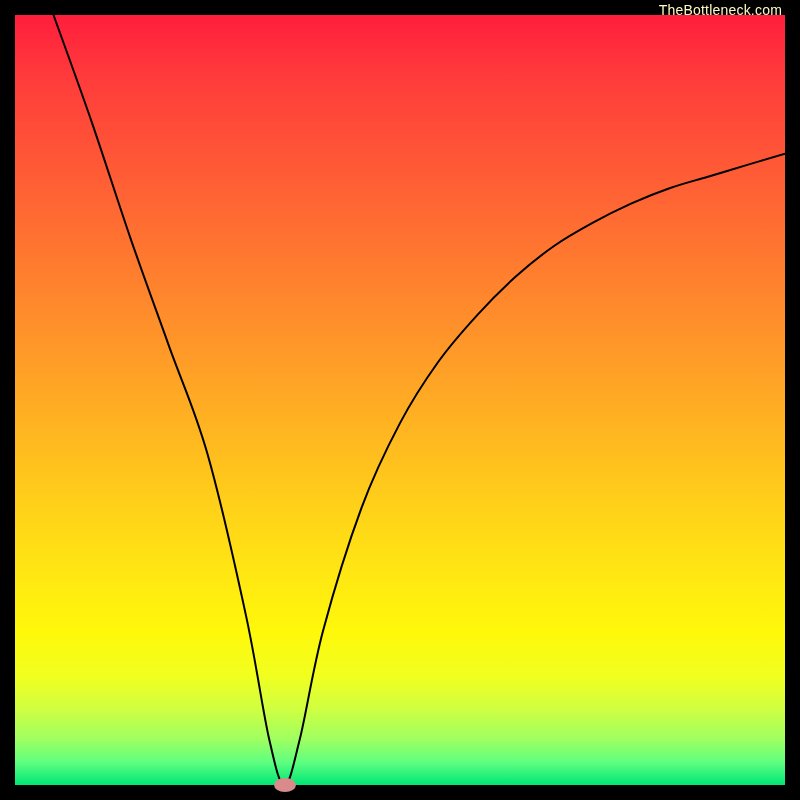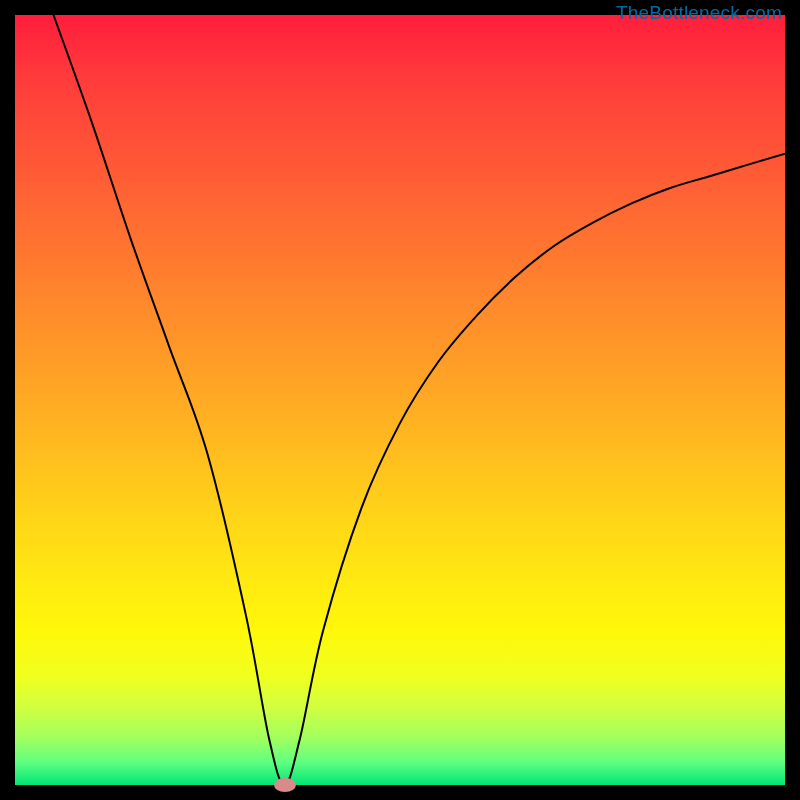--- a/index.html
+++ b/index.html
@@ -30,23 +30,23 @@
         #d0ff40 90%,
         #a0ff60 94%,
         #60ff80 97%,
         #00e676 100%);
     }
     .watermark {
       position: absolute;
       top: 2px;
       right: 18px;
       font-family: Arial, Helvetica, sans-serif;
-      font-size: 19px;
+      font-size: 14px;
       font-weight: 500;
-      color: #0369a1;
+      color: #fef9c3;
       letter-spacing: 0.2px;
     }
     .curve {
       position: absolute;
       top: 0;
       left: 0;
       width: 770px;
       height: 770px;
     }
     .curve path {

